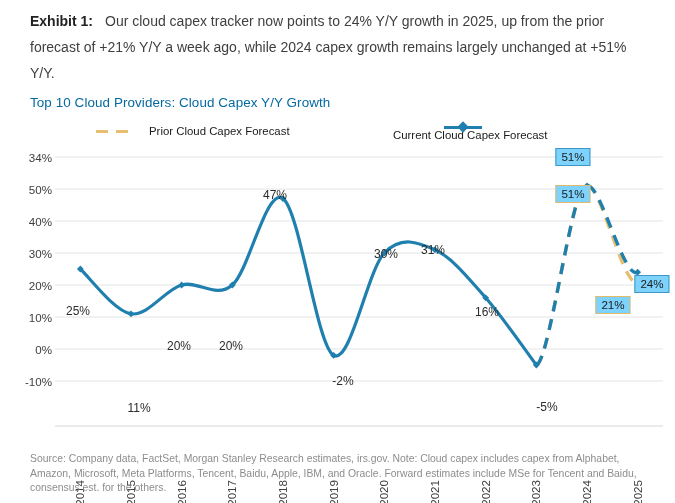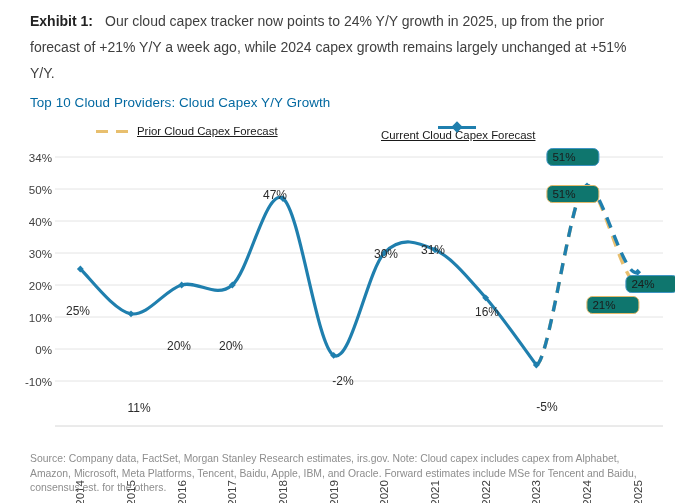--- a/index.html
+++ b/index.html
@@ -29,21 +29,21 @@
     font-size:13.4px;color:#0369a1;letter-spacing:0.1px;
   }
 
   
   #legend{
     position:absolute;left:0;top:26px;width:675px;height:20px;
   }
   .legend-entry{position:absolute;display:flex;align-items:center;height:20px;}
   #legend-prior{left:96px;}
   #legend-current{left:378px;flex-direction:column;}
-  .legend-label{font-size:11.4px;color:#1a1a1a;margin-left:3px;white-space:nowrap;text-decoration:underline;}
+  .legend-label{font-size:11.4px;color:#1a1a1a;margin-left:15px;white-space:nowrap;}
   .legend-swatch{width:38px;height:12px;position:relative;}
   .legend-swatch .seg{position:absolute;top:5px;height:2.6px;background:#e8bf6e;}
   .legend-swatch .seg.s1{left:0;width:12px;}
   .legend-swatch .seg.s2{left:20px;width:12px;}
   .legend-swatch .solid{position:absolute;top:5px;left:0;width:38px;height:2.8px;background:#1f7fae;}
   .legend-swatch .dot{position:absolute;top:2px;left:15px;width:8px;height:8px;background:#1f7fae;
     transform:rotate(45deg);}
 
   
   #plot{
@@ -71,21 +71,21 @@
   }
 
   
   .dlabel{
     position:absolute;font-size:12px;color:#2b2b2b;white-space:nowrap;
     transform:translate(-50%,-50%);
   }
   .boxlabel{
     position:absolute;font-size:11.6px;white-space:nowrap;
     transform:translate(-50%,-50%);
-    padding:1px 23px 2px 5px;background:#0f766e;border-radius:6px;
+    padding:1px 5px 2px 5px;background:#7dd3fc;
   }
   .boxlabel.blue{border:1.4px solid #3f95c4;color:#1b1b1b;}
   .boxlabel.gold{border:1.4px solid #e3b96a;color:#1b1b1b;}
 
   
   #footnote{
     position:absolute;left:30px;top:452px;width:625px;
     font-size:10.4px;line-height:14.5px;color:#8d8d8d;
   }
 </style>

